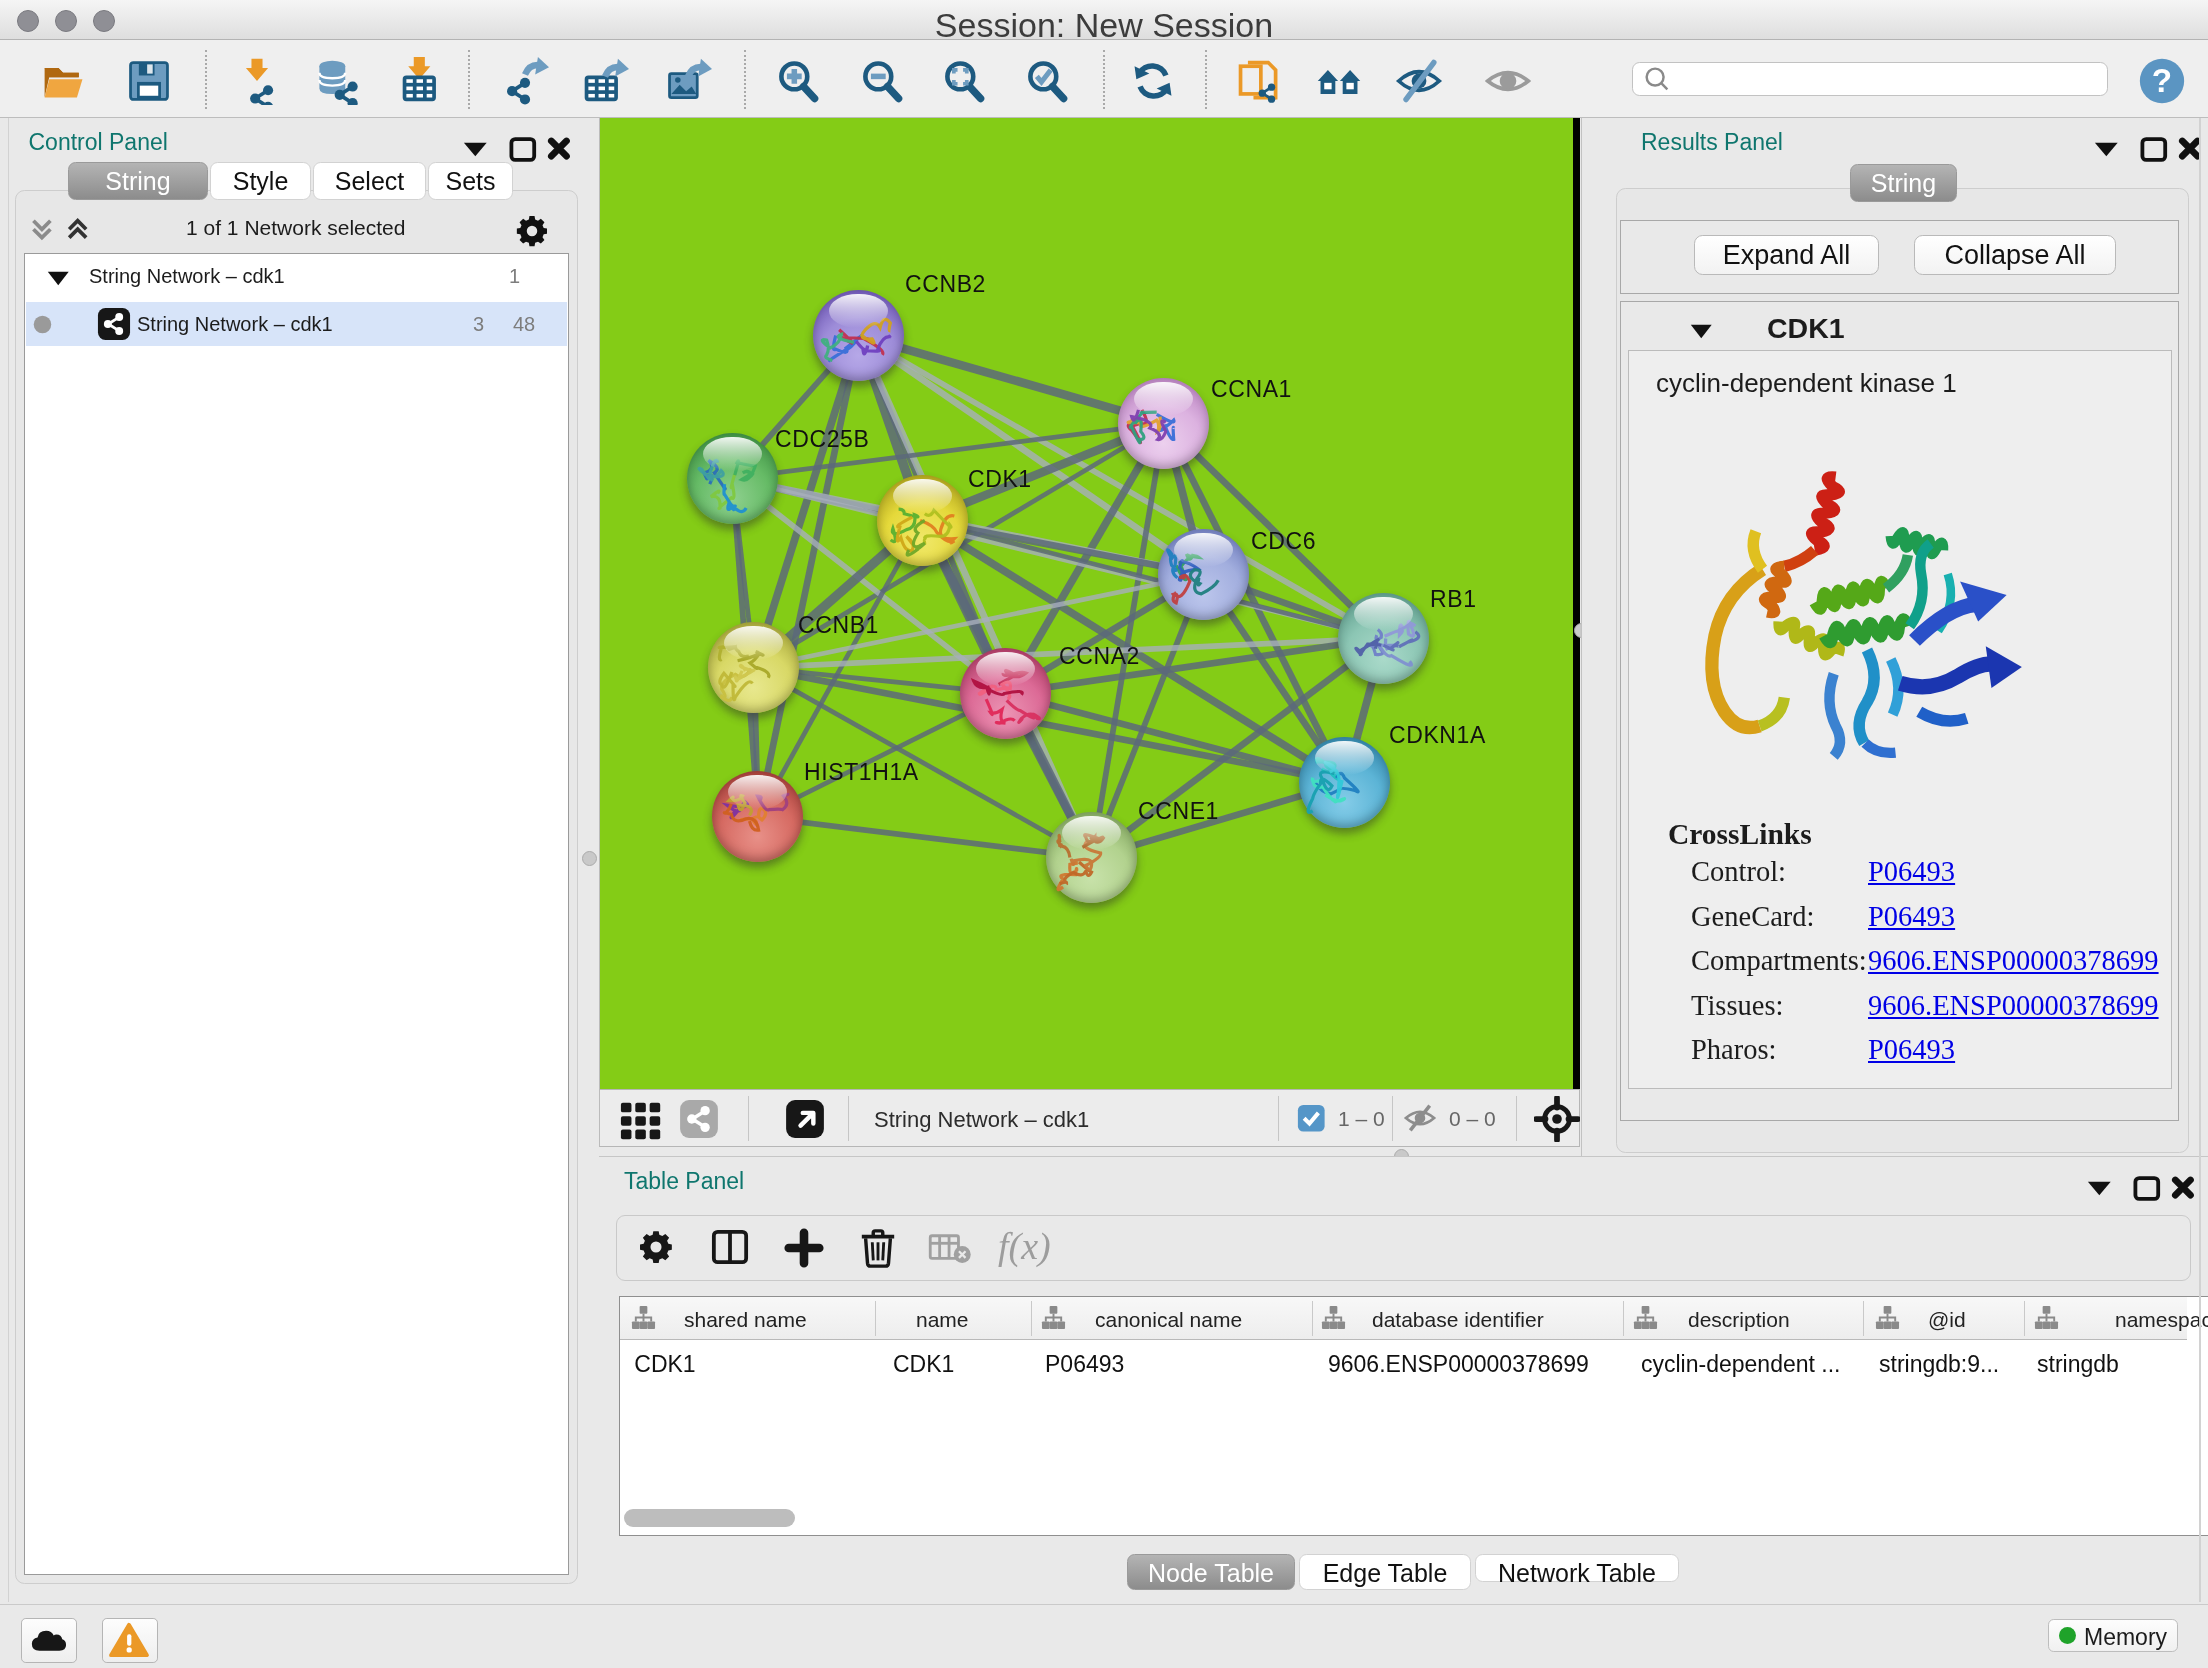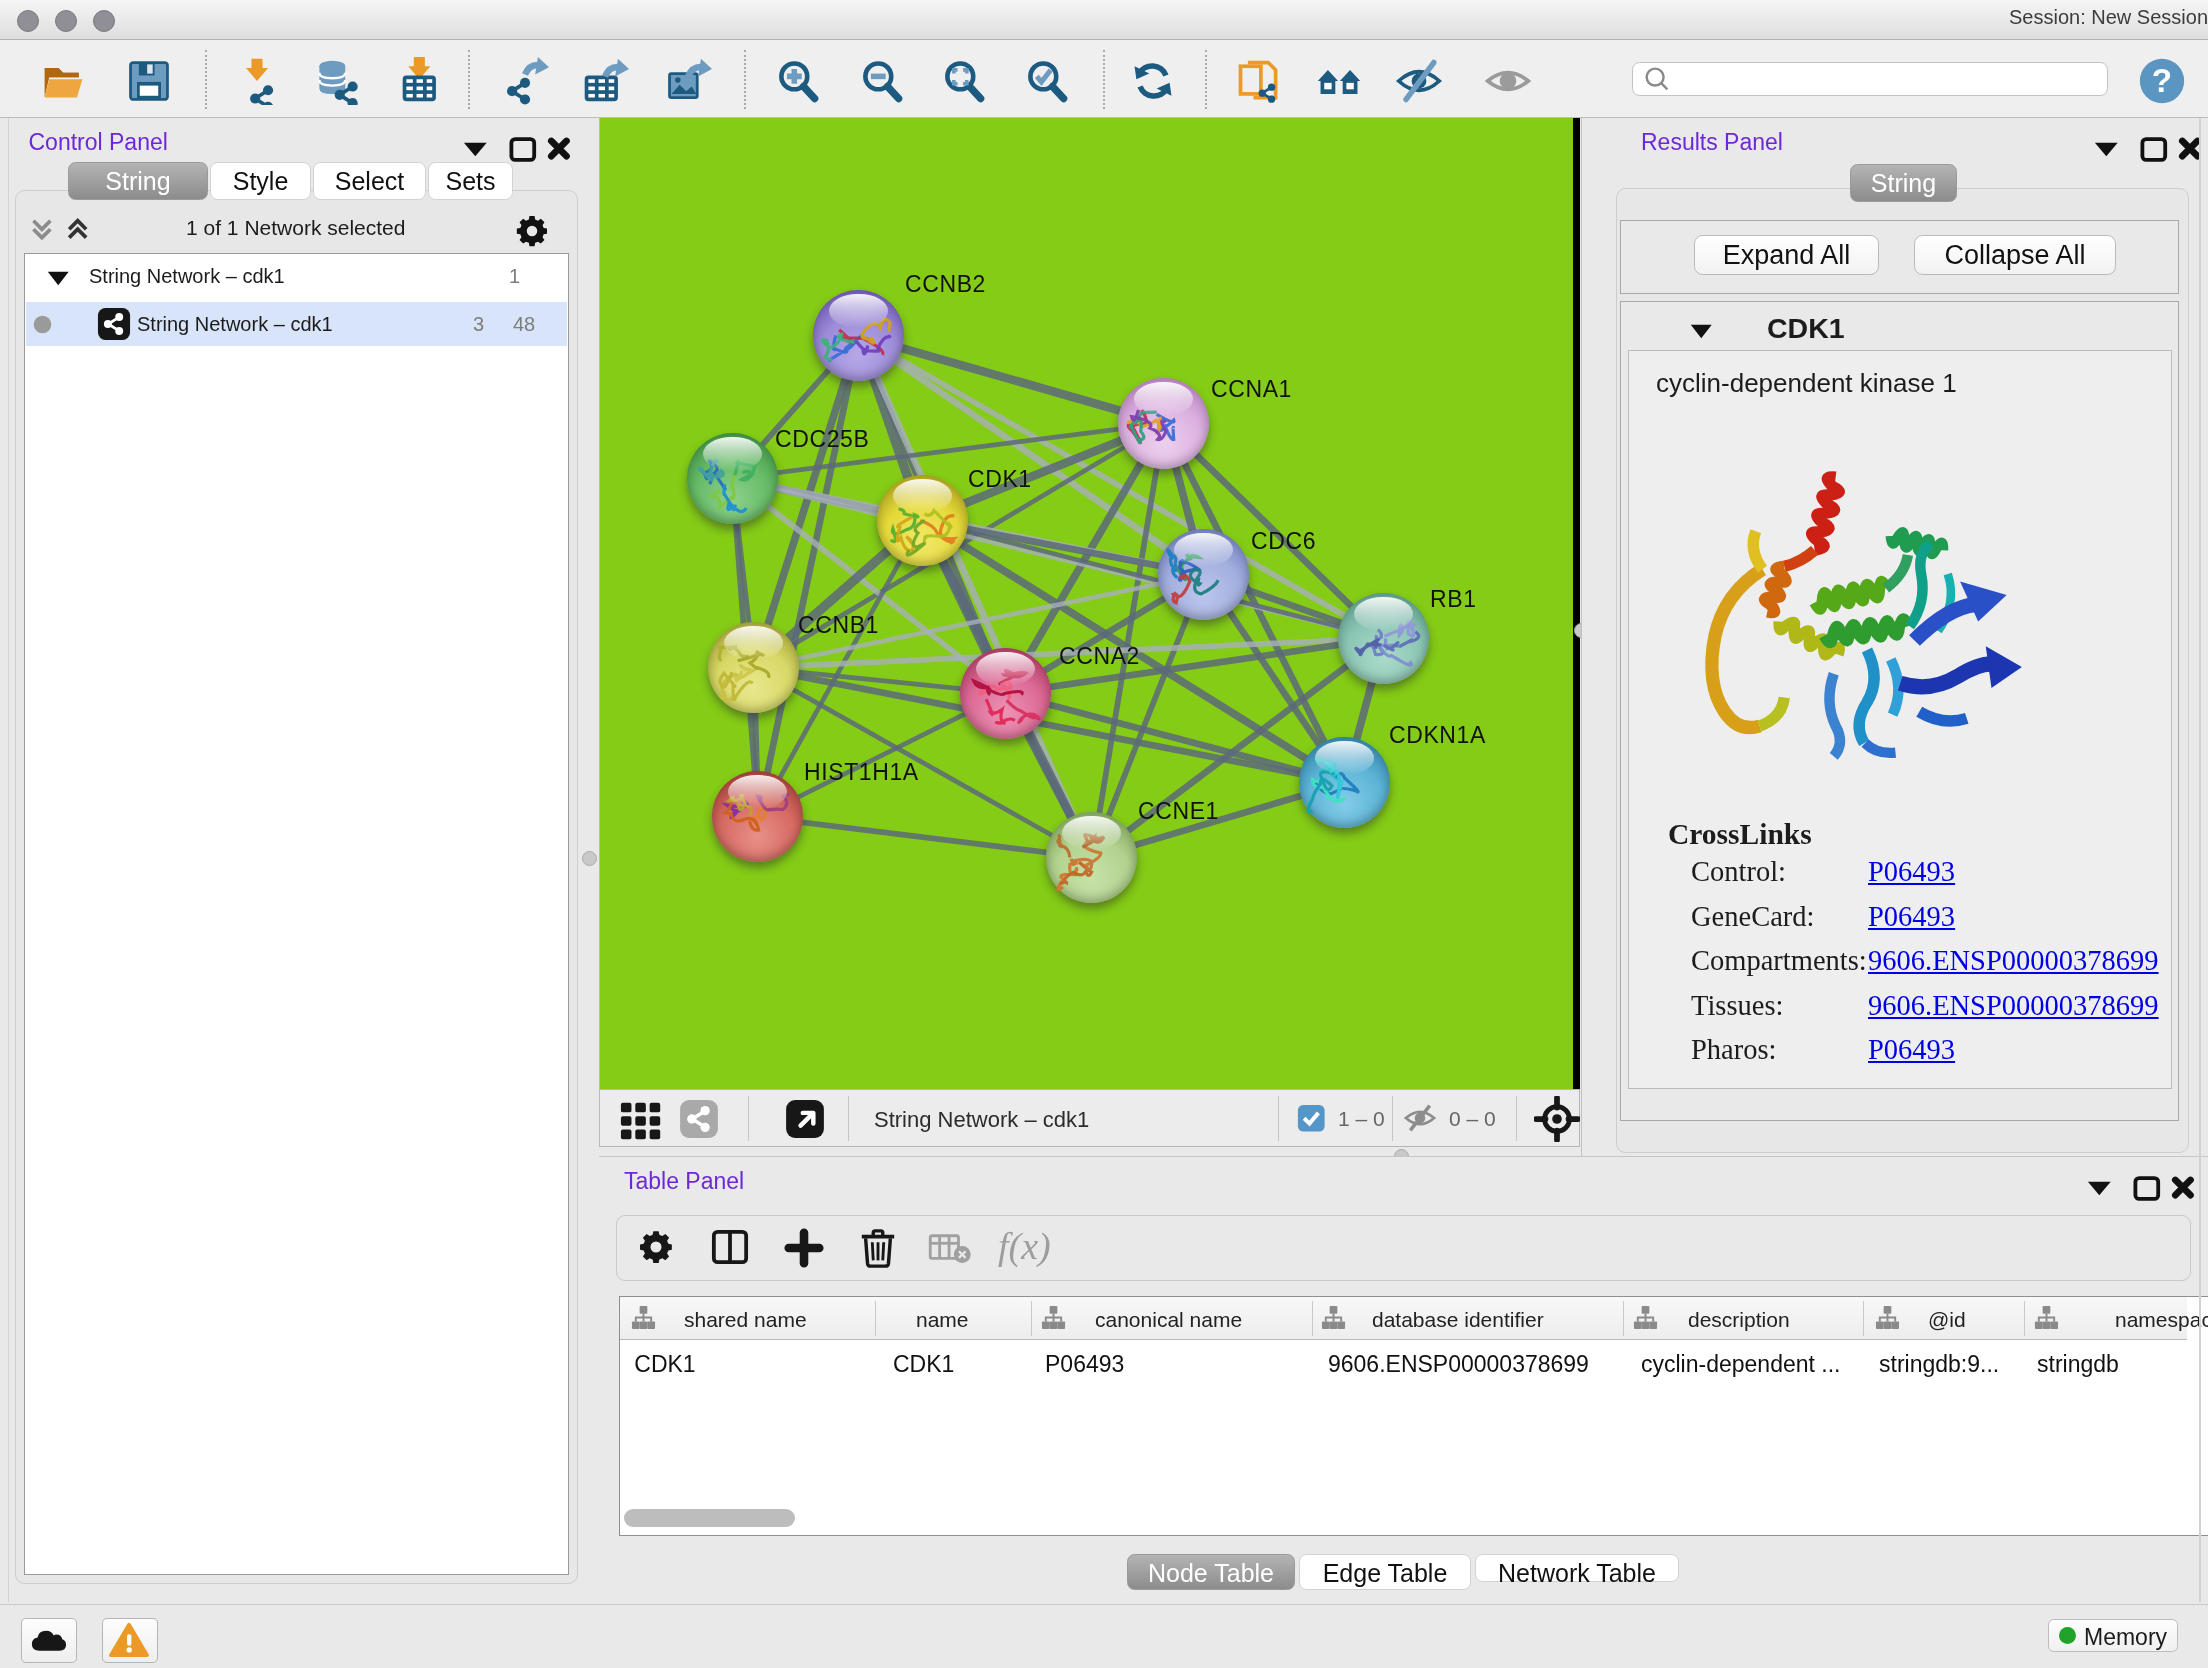--- a/index.html
+++ b/index.html
@@ -1,27 +1,27 @@
 <!DOCTYPE html>
 <html style="font-size:15px"><head><meta charset="utf-8"><style>
 *{box-sizing:border-box;margin:0;padding:0}
 html,body{width:2208px;height:1668px;background:#e9e9e9;font-family:"Liberation Sans",sans-serif;overflow:hidden;position:relative}
 .abs{position:absolute}
 .t{position:absolute;white-space:nowrap;color:#1c1c1c}
 
 #titlebar{position:absolute;left:0;top:0;width:2208px;height:40px;background:linear-gradient(#f5f5f5,#dedede);border-bottom:1px solid #b3b3b3}
 .light{position:absolute;top:9.5px;width:22px;height:22px;border-radius:50%;background:#8f8f95;border:1px solid #7a7a80}
-#title{position:absolute;top:5.7px;left:0;width:2208px;text-align:right;font-size:20px;color:#3c3c3c;font-weight:500}
+#title{position:absolute;top:5.7px;left:0;width:2208px;text-align:center;font-size:34px;color:#3c3c3c;font-weight:500}
 
 #toolbar{position:absolute;left:0;top:40px;width:2208px;height:78px;background:#efefef;border-bottom:1px solid #bdbdbd}
 .sep{position:absolute;top:9.5px;height:59px;width:0;border-left:2.9px dotted #a9a9a9}
 .tbi{position:absolute;top:17px;width:48px;height:48px}
 #searchbox{position:absolute;left:1632px;top:22px;width:476px;height:34px;background:#fff;border:1.9px solid #c2c2c2;border-radius:7.6px}
 
-.ptitle{font-size:23px;color:#6d28d9}
+.ptitle{font-size:23px;color:#0f766e}
 .pane{position:absolute;background:#e7e7e7;border:1.9px solid #cdcdcd;border-radius:9.5px}
 .tab{position:absolute;height:38px;border-radius:7.6px;background:#fff;border:1px solid #d2d2d2;color:#111;font-size:25px;text-align:center;line-height:36px}
 .tabsel{background:linear-gradient(#b4b4b4,#8c8c8c);color:#fff;border:1px solid #9a9a9a}
 .btn{position:absolute;background:linear-gradient(#ffffff,#f2f2f2);border:1.9px solid #b9b9b9;border-radius:8.6px;text-align:center;font-size:27px;color:#111}
 
 #treebox{position:absolute;left:24px;top:135px;width:545px;height:1322px;background:#fff;border:1.9px solid #9a9a9a}
 #trow2{position:absolute;left:1px;top:48px;width:541px;height:44px;background:#d7e4f9}
 
 #netview{position:absolute;left:599px;top:118px;width:981px;height:971px;background:#84cc16;border-left:1px solid #bbb;border-right:7px solid #000000}
 .node{position:absolute;width:91px;height:91px;border-radius:50%}

